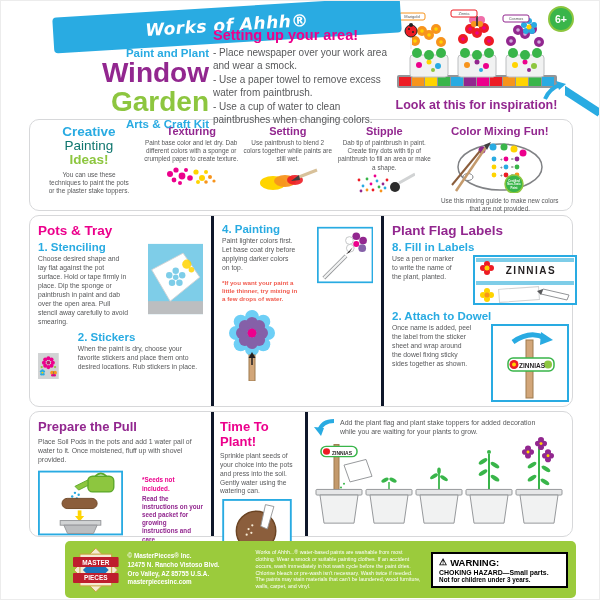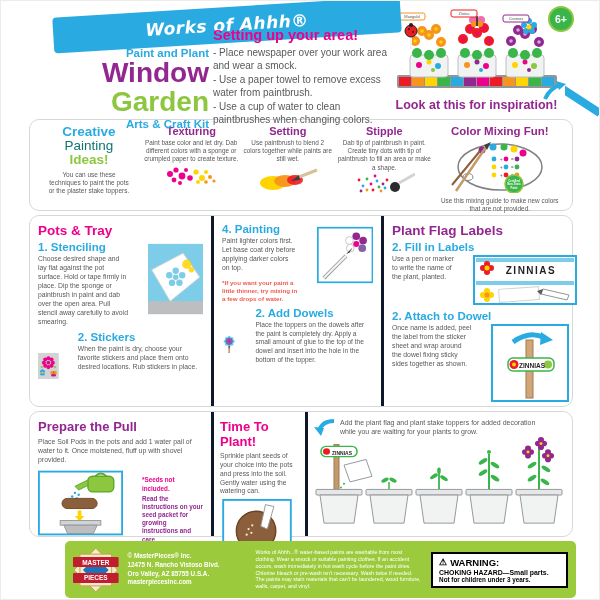--- a/index.html
+++ b/index.html
@@ -400,30 +400,26 @@
             <circle cx="22.9" cy="33.1" r="6" fill="#8560A8"></circle>
             <circle cx="20" cy="26" r="6" fill="#8560A8"></circle>
             <circle cx="22.9" cy="18.9" r="6" fill="#8560A8"></circle>
             <circle cx="30" cy="16" r="6" fill="#8560A8"></circle>
             <circle cx="37.1" cy="18.9" r="6" fill="#8560A8"></circle>
           <circle cx="30" cy="26" r="4.5" fill="#EC008C"></circle>
           <rect x="27" y="48" width="6" height="26" fill="#D2A679" stroke="#9E7B4F"></rect>
           <line x1="30" y1="58" x2="30" y2="50" stroke="#231F20" stroke-width="1.5"></line>
           <polygon points="30,45 26.5,51 33.5,51" fill="#231F20"></polygon>
         </svg>
-        <div>
-          <div class="step-t">2. Add Dowels</div>
-          <div class="txt" style="font-size:6.6px">Place the toppers on the dowels after the paint is completely dry. Apply a small amount of glue to the top of the dowel and insert into the hole in the bottom of the topper.</div>
-        </div>
       </div>
     </div>
 
     <div class="col" style="flex:1">
       <div class="sec-t pur">Plant Flag Labels</div>
-      <div class="step-t">2. Fill in Labels</div>
+      <div class="step-t">8. Fill in Labels</div>
       <div class="row">
         <div class="txt" style="width:62px">Use a pen or marker to write the name of the plant, planted.</div>
         <svg width="104" height="50" viewBox="0 0 104 50">
           <rect x="1" y="1" width="102" height="48" fill="#fff" stroke="#29ABE2" stroke-width="2"></rect>
           <rect x="3" y="3" width="98" height="4" fill="#7ECDE8"></rect>
           <rect x="3" y="26" width="98" height="4" fill="#7ECDE8"></rect>
           <circle cx="10" cy="13" r="3" fill="#ED1C24"></circle>
             <circle cx="18" cy="13" r="3" fill="#ED1C24"></circle>
             <circle cx="14" cy="9" r="3" fill="#ED1C24"></circle>
             <circle cx="14" cy="17" r="3" fill="#ED1C24"></circle>

